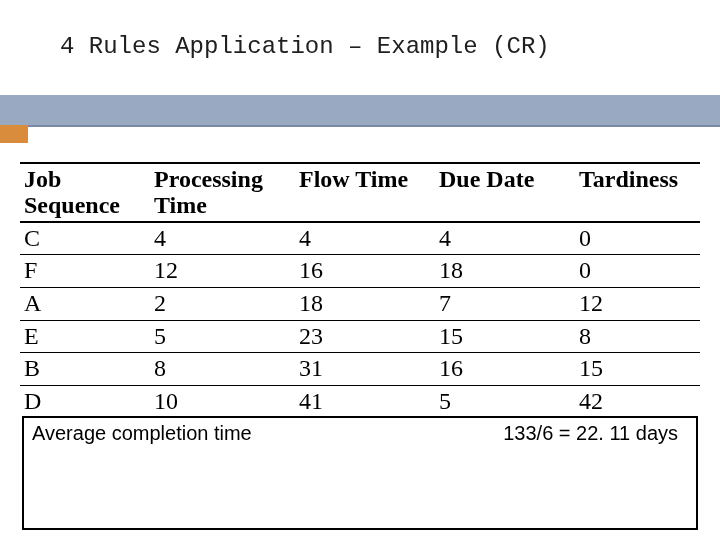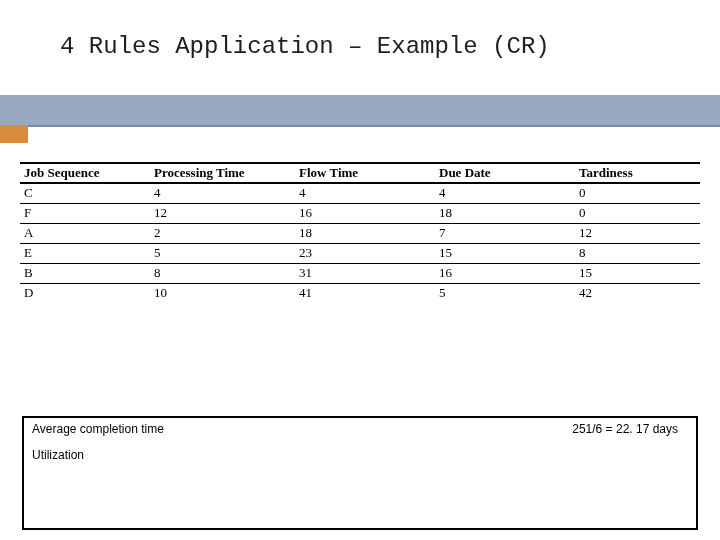--- a/index.html
+++ b/index.html
@@ -52,21 +52,21 @@
     width: 28px;
     height: 18px;
     background: #d98d3c;
   }
   .tbl {
     position: absolute;
     left: 20px;
     top: 162px;
     width: 680px;
     border-collapse: collapse;
-    font-size: 13px;
+    font-size: 24px;
   }
   .tbl th, .tbl td {
     text-align: left;
     padding: 1px 4px 1px 4px;
     font-weight: normal;
     vertical-align: top;
   }
   .tbl thead th {
     font-weight: bold;
     border-top: 2px solid #000;
@@ -91,21 +91,21 @@
   .c5 { width: 125px; }
   .metrics-box {
     position: absolute;
     left: 22px;
     top: 416px;
     width: 676px;
     height: 114px;
     border: 2px solid #000;
     box-sizing: border-box;
     font-family: Arial, Helvetica, sans-serif;
-    font-size: 12px;
+    font-size: 20px;
     padding: 4px 8px 4px 8px;
   }
   .metrics-row {
     position: relative;
     height: 26px;
   }
   .metrics-label {
     position: absolute;
     left: 0;
     top: 0;
@@ -189,20 +189,19 @@
         <td>41</td>
         <td>5</td>
         <td>42</td>
       </tr>
     </tbody>
   </table>
 
   <div class="metrics-box">
     <div class="metrics-row">
       <span class="metrics-label">Average completion time</span>
-      <span class="metrics-value">251/6 = 22. 17 days</span>
+      <span class="metrics-value">133/6 = 22. 11 days</span>
     </div>
     <div class="metrics-row">
-      <span class="metrics-label">Utilization</span>
     </div>
   </div>
 
 </div>
 
 </body></html>

